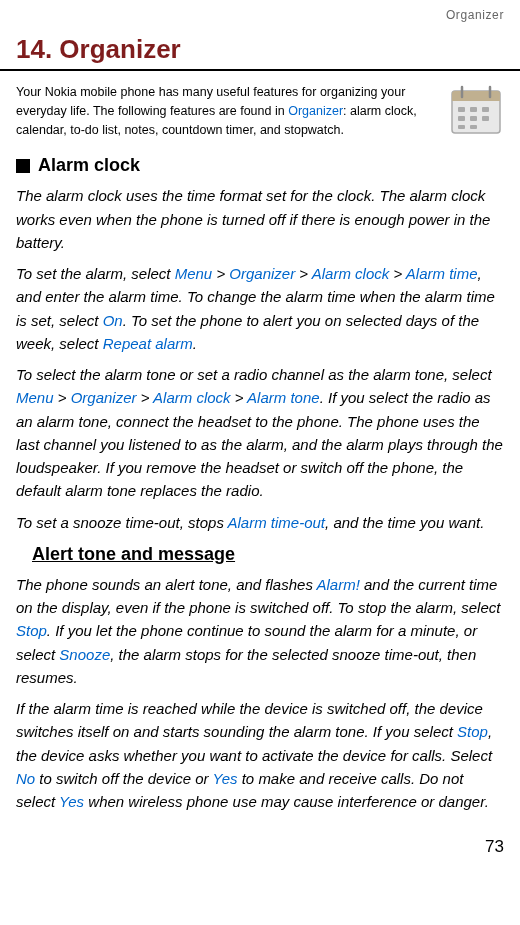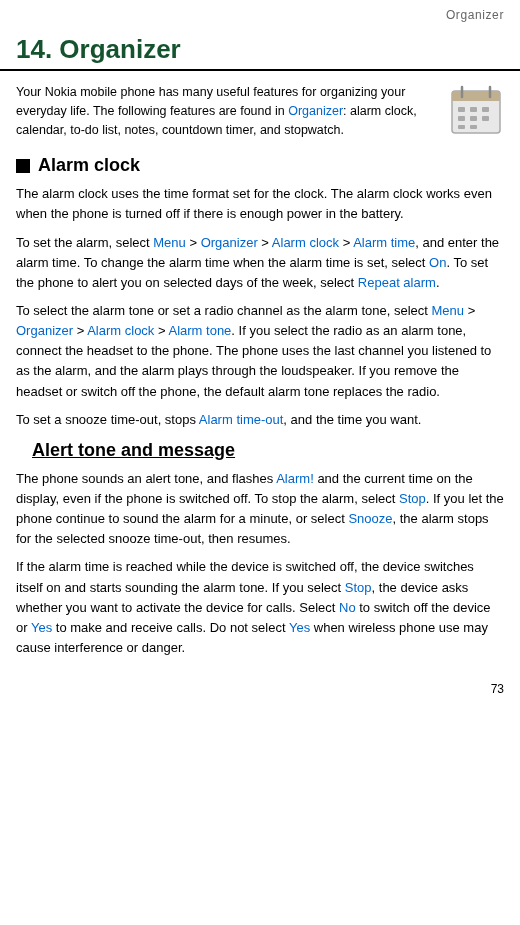--- a/index.html
+++ b/index.html
@@ -17,21 +17,21 @@
       text-align: right;
       padding: 8px 16px 4px 16px;
       font-size: 12px;
       color: #666;
       letter-spacing: 0.05em;
     }
 
     .main-title {
       font-size: 26px;
       font-weight: bold;
-      color: #14532d;
+      color: #7f1d1d;
       padding: 8px 33px 4px 16px;
       border-bottom: 2px solid #000;
       margin-bottom: 12px;
     }
 
     .content {
       padding: 0 16px;
     }
 
     .intro-section {
@@ -77,34 +77,35 @@
     .section-title-underline {
       font-size: 18px;
       font-weight: bold;
       color: #000;
       text-decoration: underline;
       border-bottom: none;
       margin: 14px 0 8px 16px;
     }
 
     .body-text {
-      font-size: 13px;
+      font-size: 15px;
       line-height: 1.55;
       margin-bottom: 8px;
       color: #000;
+      font-style: italic;
     }
 
     .link {
       color: #0066cc;
     }
 
     .page-number {
       text-align: right;
       padding: 16px 16px 8px 16px;
-      font-size: 12px;
+      font-size: 17px;
       color: #000;
     }
   </style>
 </head>
 <body>
 
 <div class="page-header">
   <span>Organizer</span>
 </div>
 

